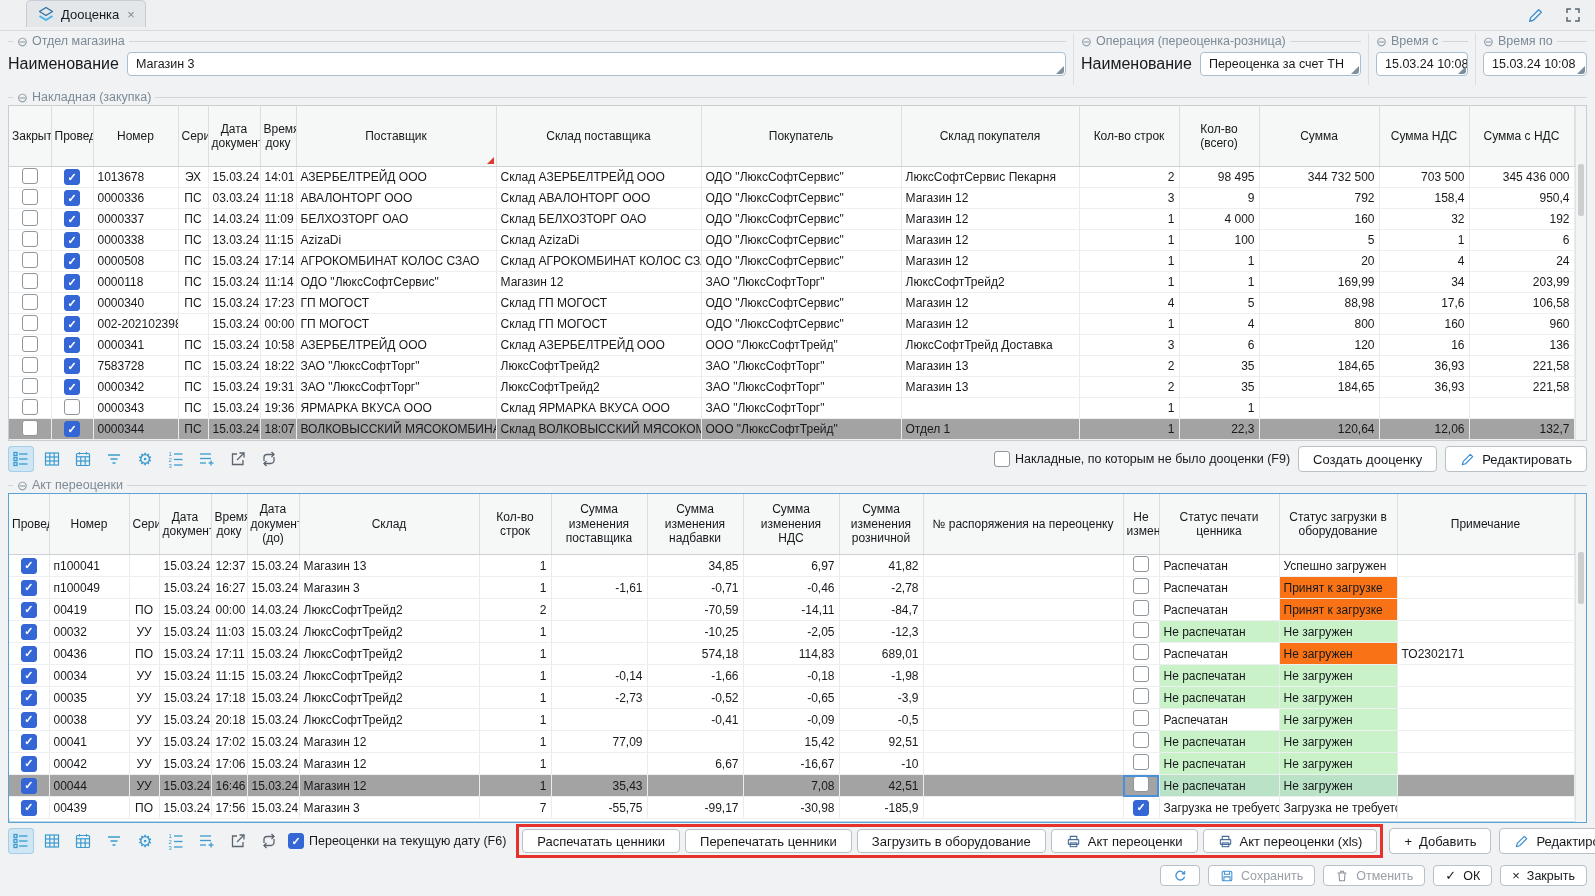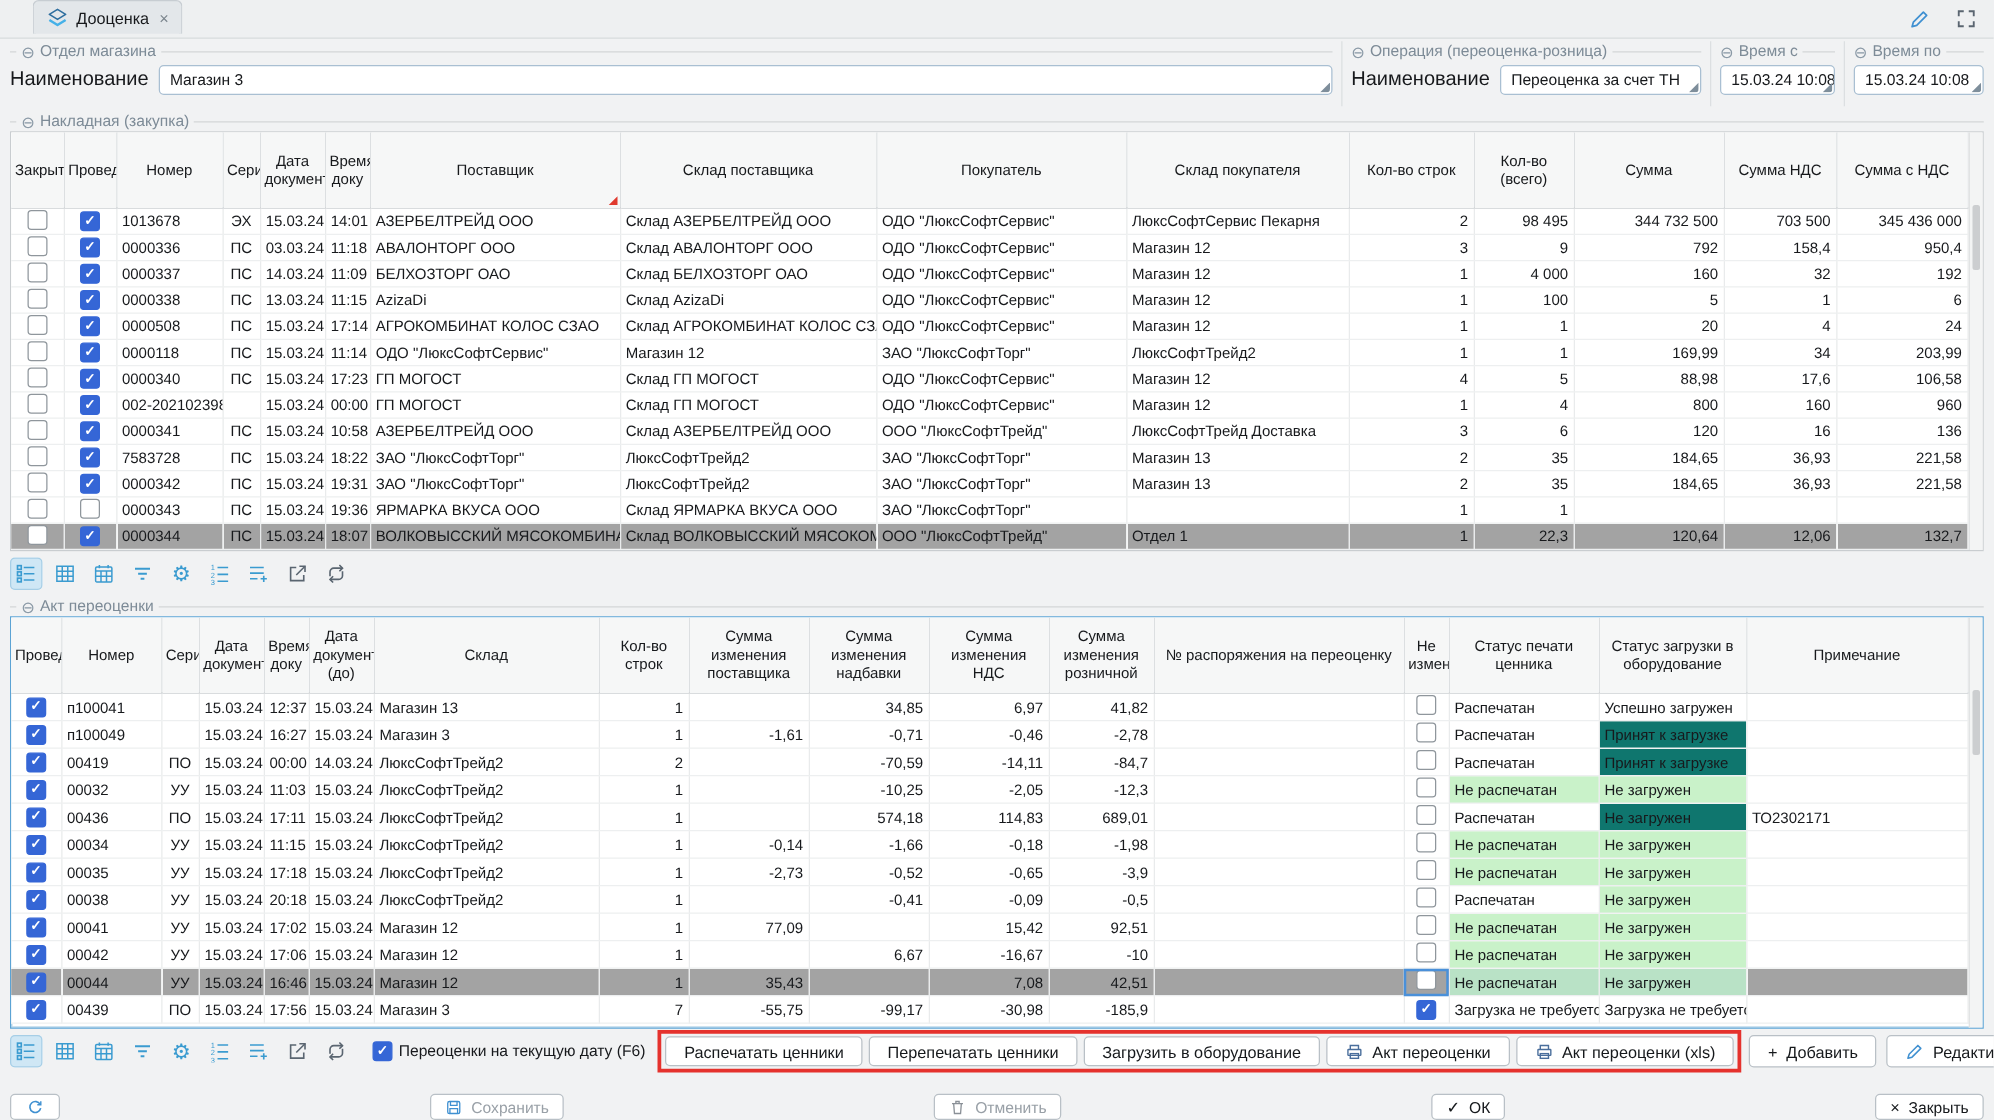--- a/index.html
+++ b/index.html
@@ -39,21 +39,21 @@
   .tbl th{background:#f6f7f7;font-weight:400;text-align:center;vertical-align:middle;
           border-right:1px solid #dcdfe1;border-bottom:1px solid #cdd1d4;padding:2px 3px;
           line-height:1.2;height:56px;overflow:hidden;position:relative;font-size:12px}
   .tbl td{border-right:1px solid #e9ebec;border-bottom:1px solid #edeff0;padding:0 4px;
           white-space:nowrap;overflow:hidden;height:20px;font-size:12px}
   .tbl.t2 td{height:21px}
   .tbl tr.sel td{background:#a3a3a3}
   .tbl td.c{text-align:center}
   .tbl td.r{text-align:right}
   .tbl td.bg-g{background:#c9f2c9}
-  .tbl td.bg-y{background:#0f766e}
+  .tbl td.bg-y{background:#f97316}
   .tbl tr.sel td.bg-g{background:#b9e2c6}
   .tbl td.focuscell{outline:2px solid #4a90d9;outline-offset:-2px}
   .sort-tri{position:absolute;right:2px;bottom:2px;width:0;height:0;
             border-left:7px solid transparent;border-bottom:7px solid #e03a2f}
   .vscroll{width:13px;background:#f3f4f4;border-left:1px solid #e1e3e4;position:relative}
   .vscroll .thumb{position:absolute;top:58px;left:2px;right:2px;height:52px;background:#ccced0;border-radius:2px}
   
   .cb{width:14px;height:14px;border:1px solid #8f969c;border-radius:3px;background:#fff;
       display:inline-flex;align-items:center;justify-content:center;flex:none}
   .cb.on{background:#3566d6;border-color:#3566d6}
@@ -67,21 +67,21 @@
   .gear-glyph{font-size:17px;color:#3a9bd0;line-height:1}
   .btn{background:#fff;border:1px solid #b9c0c6;border-radius:4px;height:26px;padding:0 14px;
        display:inline-flex;align-items:center;justify-content:center;gap:7px;font-size:13px;color:#16191c;
        font-family:"Liberation Sans",sans-serif;white-space:nowrap;cursor:default}
   .btn.sm{height:21px;padding:0 11px;font-size:12.5px;border-radius:4px}
   .btn.dis{color:#99a0a7}
   .glyph{font-size:13px;line-height:1}
   .redwrap{border:3px solid #e5322d;display:flex;align-items:center;gap:5px;padding:2px 3px;margin-left:4px}
   .redwrap .btn{height:24px}
   .bar-right{margin-left:auto;display:flex;align-items:center;gap:8px}
-  .footer{display:flex;justify-content:space-between;align-items:center;gap:8px;padding:16px 8px 0 8px}
+  .footer{display:flex;justify-content:flex-end;align-items:center;gap:8px;padding:6px 8px 0 8px}
   svg{display:block}
 </style>
 </head>
 <body>
 
 <div class="tabbar">
   <div class="tab">
     <span>
       <svg width="18" height="16" viewBox="0 0 18 16" fill="none">
         <path d="M9 1.5l6.5 4L9 9.5 2.5 5.5z" stroke="#2f6f9f" stroke-width="1.3" stroke-linejoin="round"></path>
@@ -510,20 +510,33 @@
       </span>
   <span class="tbi">
     <svg width="18" height="18" viewBox="0 0 18 18" fill="none" stroke="#5a6570" stroke-width="1.3">
       <path d="M4 11V7.5A3 3 0 0 1 7 4.5h7"></path>
           <path d="M11.5 2L14 4.5 11.5 7"></path>
       <path d="M14 7v3.5a3 3 0 0 1-3 3H4"></path>
           <path d="M6.5 16L4 13.5 6.5 11"></path>
         </svg>
       </span>
 </div>
+  <div class="bar-right">
+    <label class="cbl">
+      <span class="cb"></span>
+      <span>Накладные, по которым не было дооценки (F9)</span>
+      </label>
+    <button class="btn">Создать дооценку</button>
+    <button class="btn">
+      <svg width="15" height="15" viewBox="0 0 16 16">
+          <path d="M2.5 13.5l1-3.5L11 2.5 13.5 5 6 12.5z" fill="none" stroke="#3f90d1" stroke-width="1.3" stroke-linejoin="round"></path>
+        </svg>
+      <span>Редактировать</span>
+      </button>
+  </div>
 </div>
 
 <div class="section">
   <div class="glabel">
       <span class="gdash"></span>
       <span class="collapse">⊖</span>
     <span>Акт переоценки</span>
       <span class="gline"></span>
     </div>
   <div class="twrap focused" style="height:328px">
@@ -877,21 +890,21 @@
       </span>
   <span class="tbi">
     <svg width="18" height="18" viewBox="0 0 18 18" fill="none" stroke="#5a6570" stroke-width="1.3">
       <path d="M4 11V7.5A3 3 0 0 1 7 4.5h7"></path>
           <path d="M11.5 2L14 4.5 11.5 7"></path>
       <path d="M14 7v3.5a3 3 0 0 1-3 3H4"></path>
           <path d="M6.5 16L4 13.5 6.5 11"></path>
         </svg>
       </span>
 </div>
-  <label class="cbl" style="margin-left:10px">
+  <label class="cbl" style="">
     <span class="cb on"></span>
     <span>Переоценки на текущую дату (F6)</span>
     </label>
   <div class="redwrap">
     <button class="btn">Распечатать ценники</button>
     <button class="btn">Перепечатать ценники</button>
     <button class="btn">Загрузить в оборудование</button>
     <button class="btn">
       <svg width="15" height="15" viewBox="0 0 16 16" fill="none" stroke="#4a6e9c" stroke-width="1.2">
           <path d="M4.5 6V2.5h7V6"></path>

